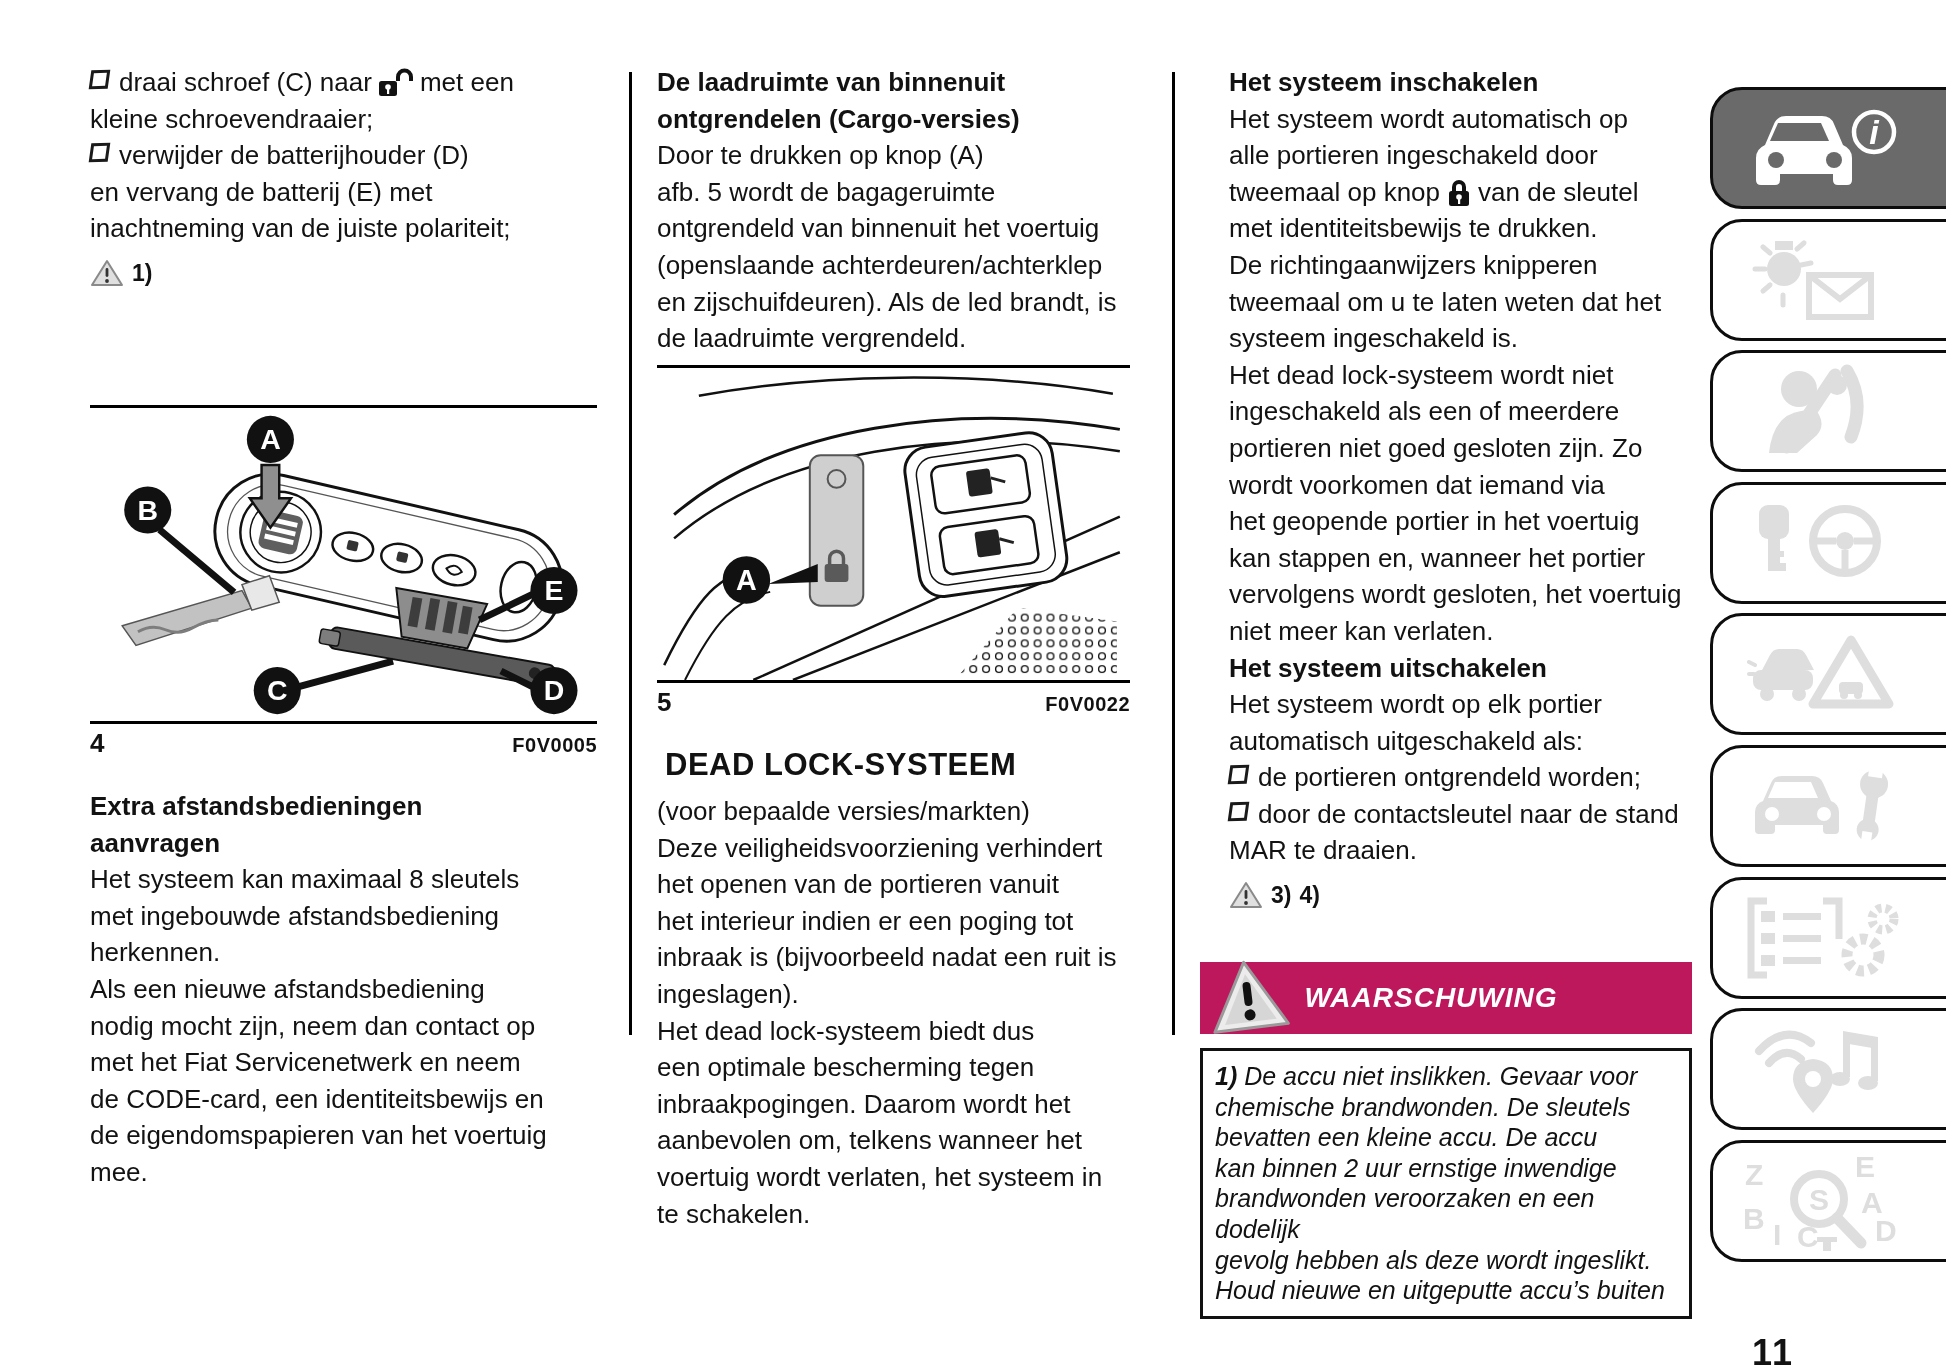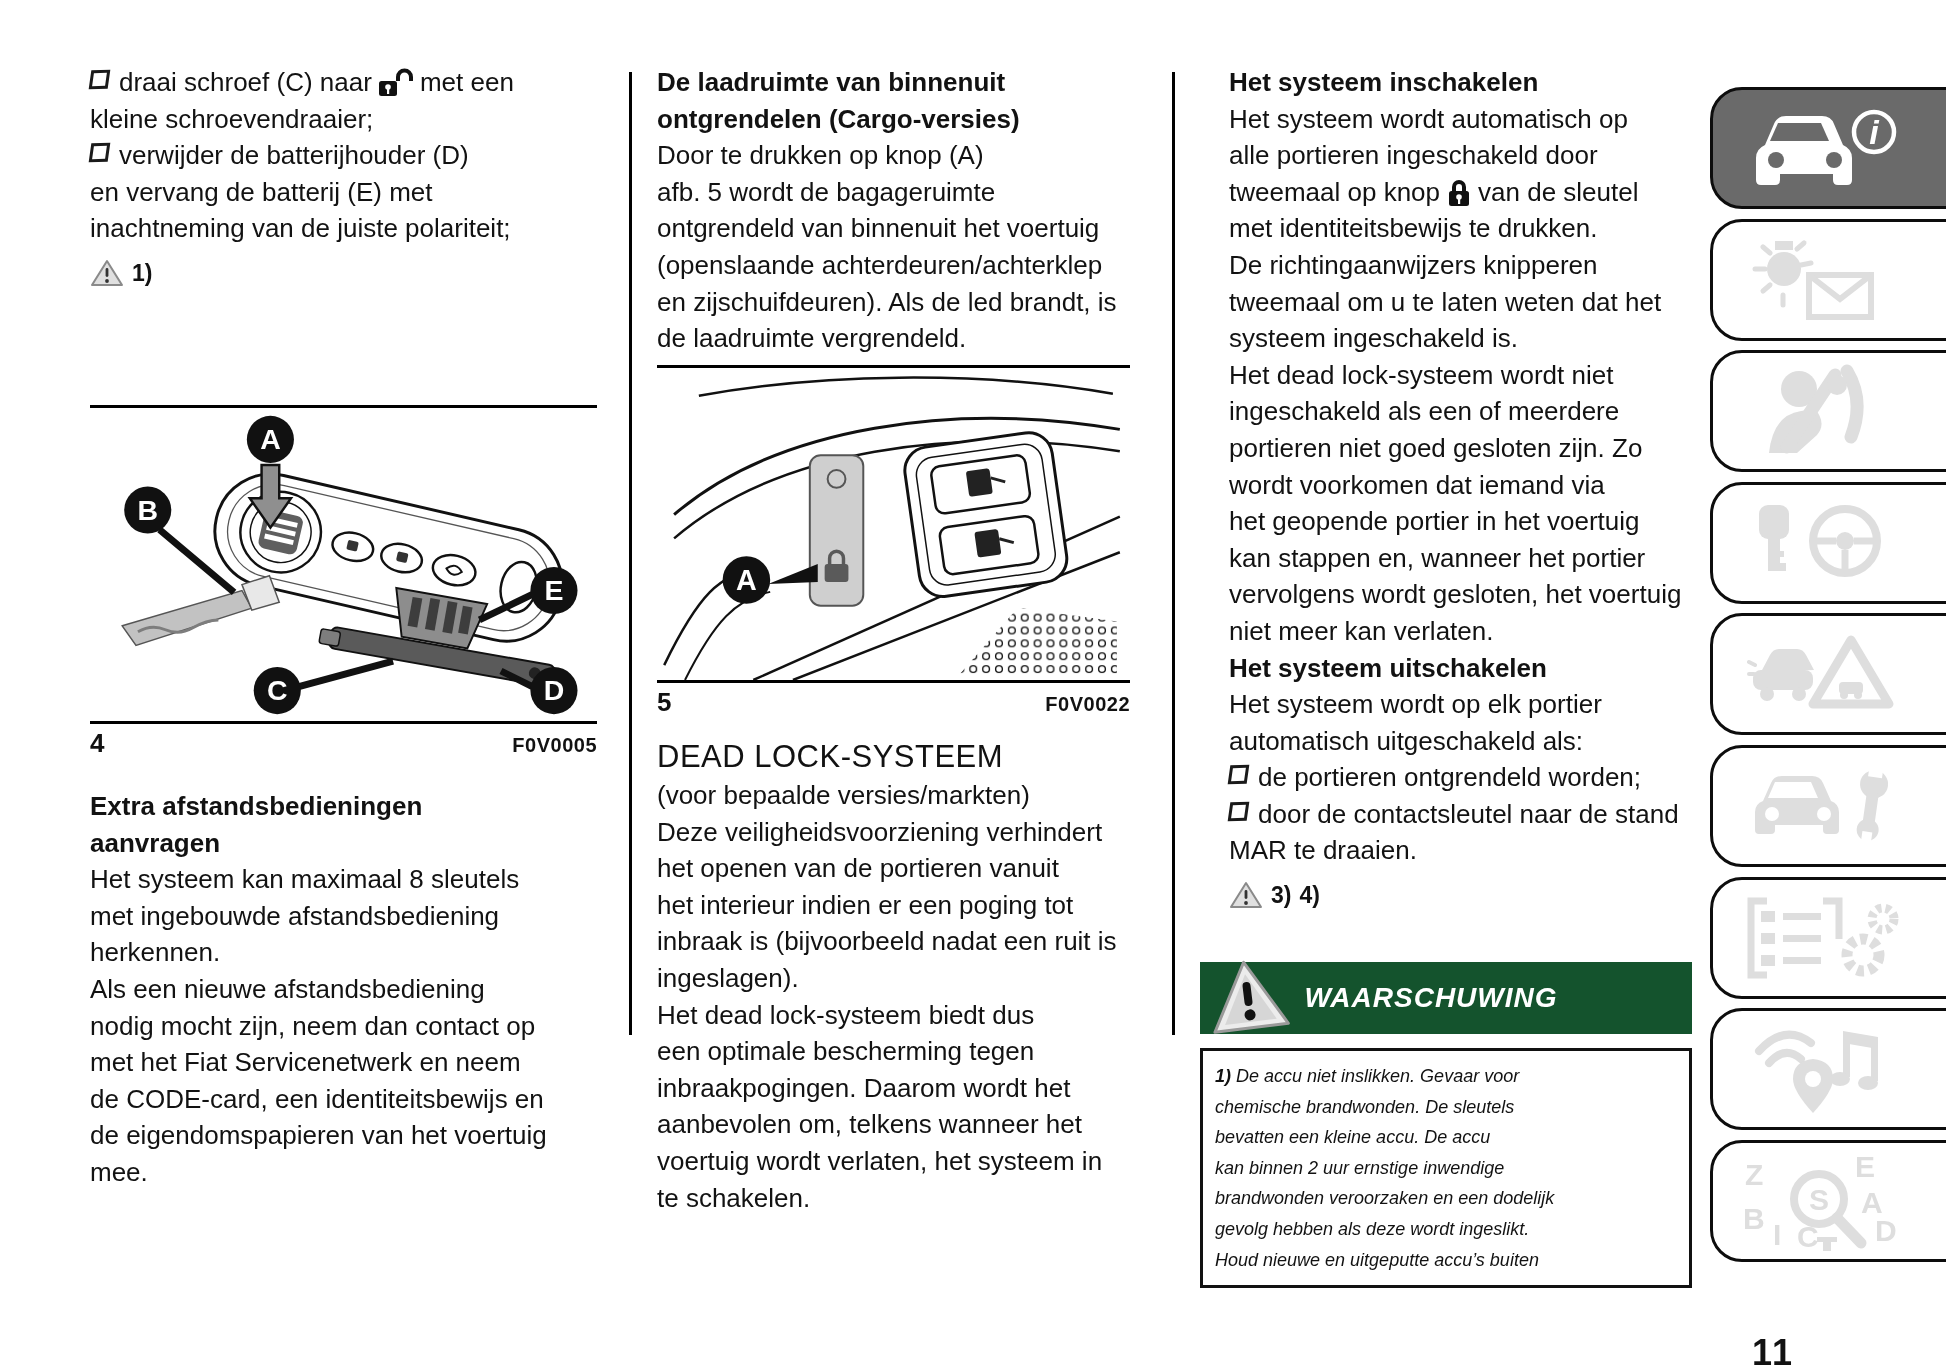--- a/index.html
+++ b/index.html
@@ -20,28 +20,28 @@
   
   .inline-ic{vertical-align:-6px;margin:0 6px;}
   
   .figure{border-top:3px solid #000;border-bottom:3px solid #000;background:#fff;}
   .fig-caption{display:flex;justify-content:space-between;align-items:baseline;margin-top:4px;}
   .fig-num{font-weight:bold;font-size:26px;}
   .fig-code{font-weight:bold;font-size:20px;letter-spacing:0.5px;}
   
   .vrule{width:3px;background:#000;}
   
-  .display-title{font-size:31px;font-weight:normal;letter-spacing:0.5px;line-height:40px;margin:0;}
-  
-  .warnbar{background:#14532d;display:flex;align-items:center;}
+  .display-title{font-size:31px;font-weight:bold;letter-spacing:0.5px;line-height:40px;margin:8px;}
+  
+  .warnbar{background:#be185d;display:flex;align-items:center;}
   .warnbar .lbl{flex:1;text-align:center;color:#fff;font-size:28px;font-weight:bold;
                 font-style:italic;letter-spacing:1px;padding-right:30px;}
   
   .warnbox{border:3px solid #111;padding:10px 12px;font-style:italic;
-           font-size:18px;line-height:30.6px;}
+           font-size:25px;line-height:30.6px;}
   .warnbox .t{white-space:pre-line;}
   .refline{margin-top:8px;display:flex;align-items:center;gap:8px;font-weight:bold;font-size:23px;}
   
   .tab{position:absolute;left:1710px;width:278px;height:122px;border:3.5px solid #0d0d0d;
        border-radius:32px;background:#fff;display:flex;align-items:center;justify-content:center;
        padding-right:55px;box-sizing:border-box;}
   .tab.active{background:#6a6a6a;}
   .pageno{font-size:36px;font-weight:bold;letter-spacing:2px;}
   svg text{font-family:"Liberation Sans", sans-serif;}
   .callout-letter{font-weight:bold;font-size:29px;fill:#fff;}

